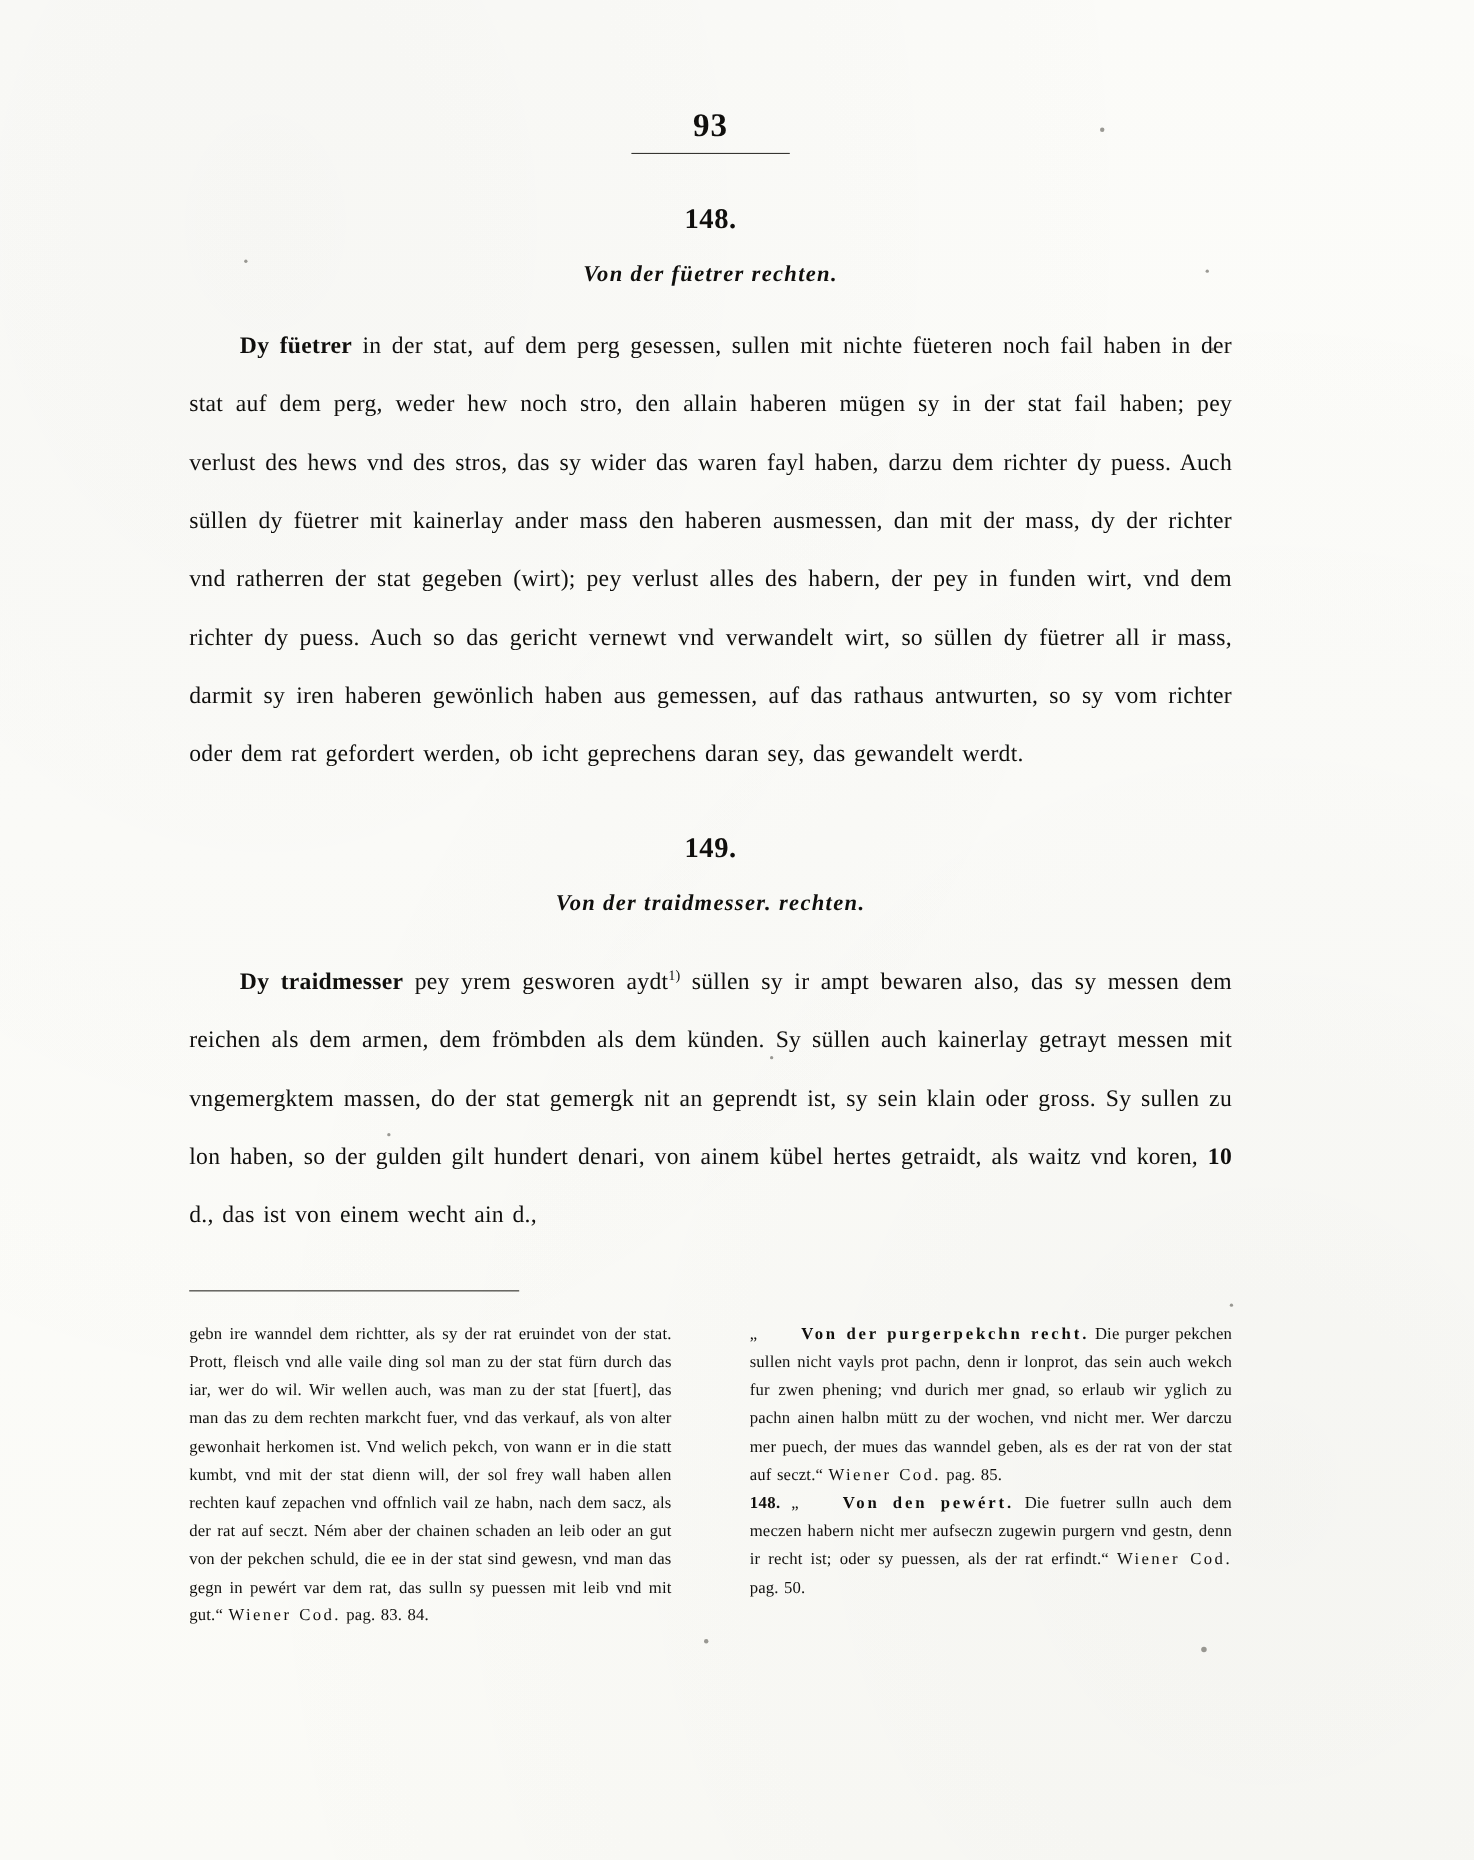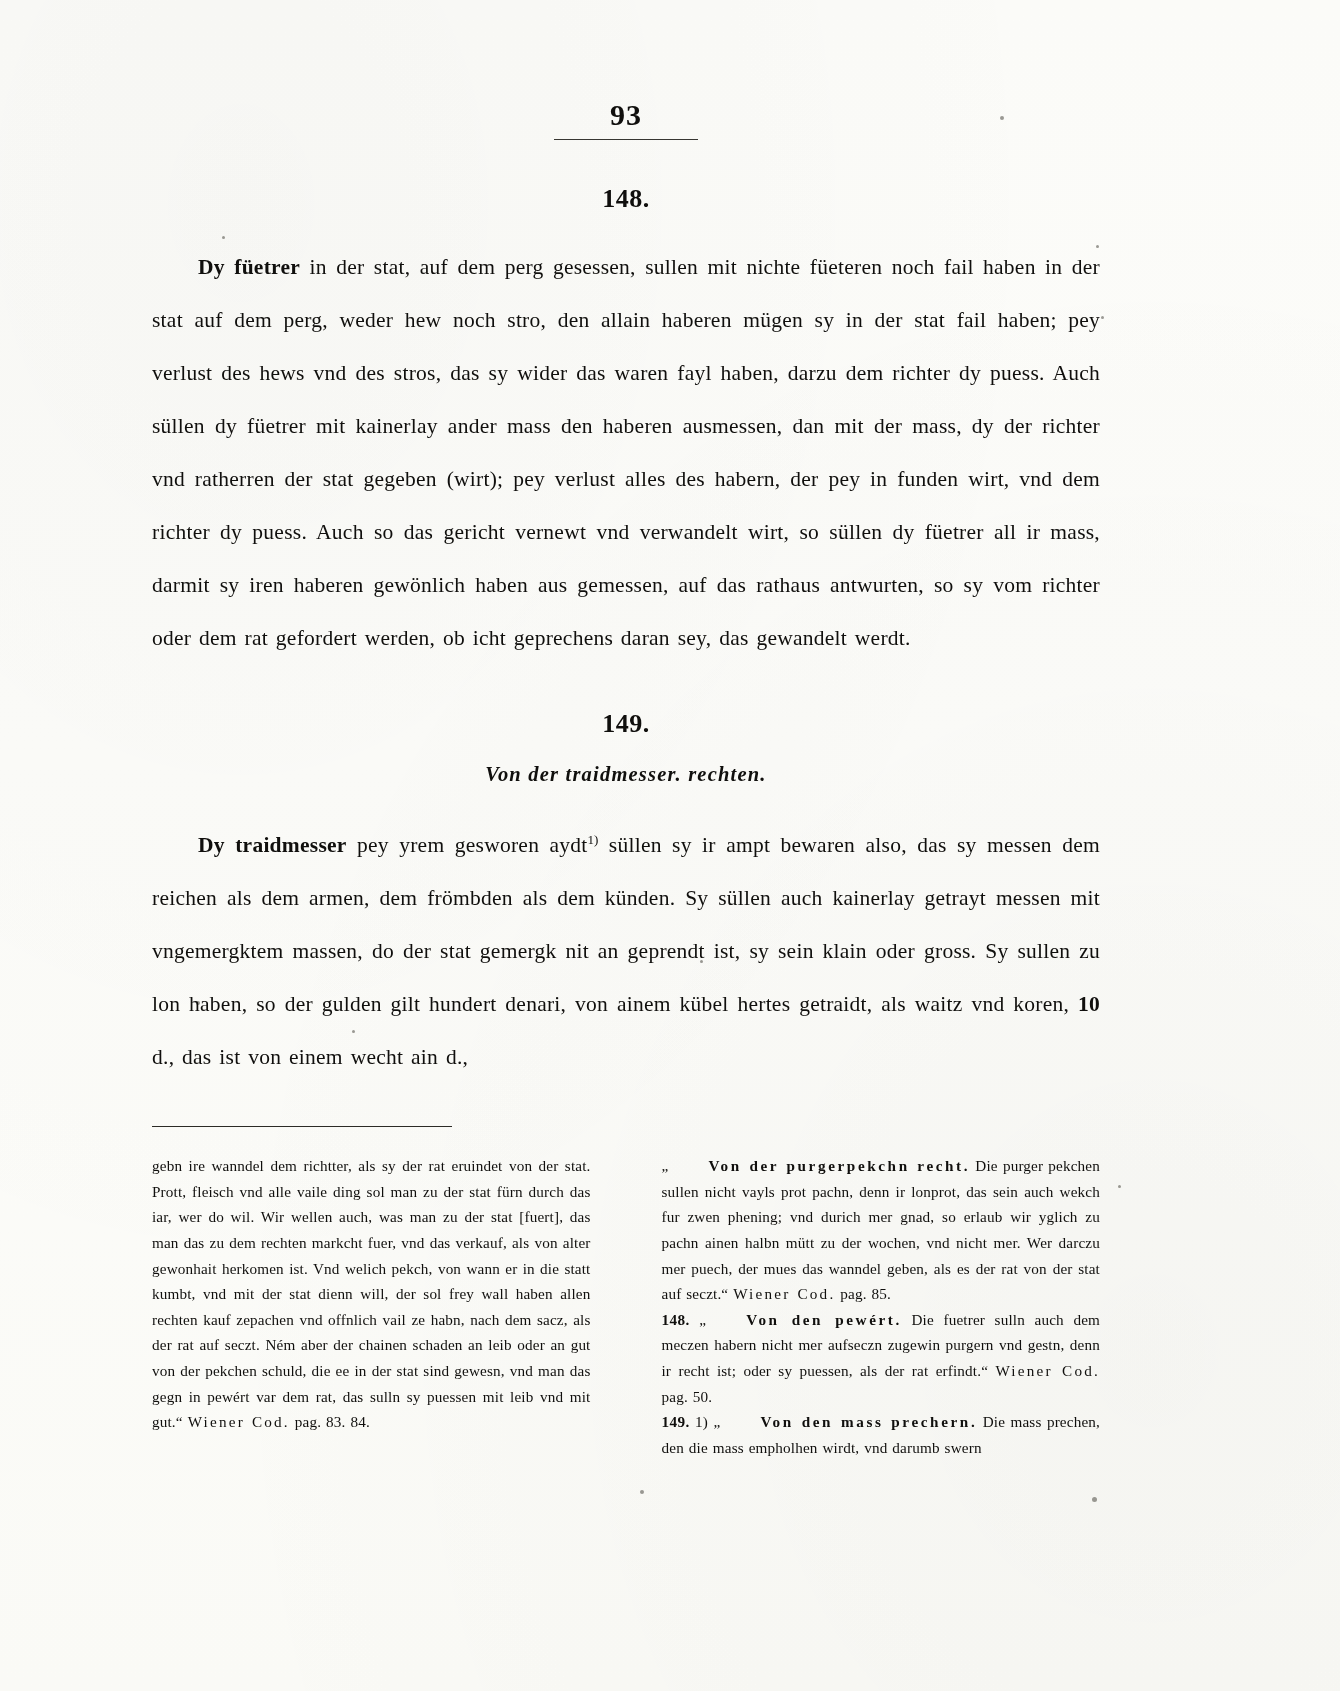--- a/index.html
+++ b/index.html
@@ -22,21 +22,21 @@
     position: absolute;
     inset: 0;
     background:
       radial-gradient(ellipse at 18% 12%, rgba(0,0,0,0.018), rgba(0,0,0,0) 55%),
       radial-gradient(ellipse at 86% 80%, rgba(0,0,0,0.022), rgba(0,0,0,0) 60%),
       linear-gradient(180deg, #fbfbf8 0%, #fcfcf9 45%, #fafaf6 100%);
     pointer-events: none;
   }
   .content {
     position: absolute;
-    left: 152px;
+    left: 172px;
     top: 0;
     width: 948px;
     height: 1691px;
   }
 
   
   .folio-block {
     margin-top: 100px;
     text-align: center;
   }
@@ -155,20 +155,21 @@
   <div class="speck" style="left:1092px;top:1497px;width:5px;height:5px;"></div>
 
   <div class="content">
 
     <div class="folio-block">
       <div class="folio">93</div>
       <div class="folio-rule"></div>
     </div>
 
     <div class="sec-num">148.</div>
+    <div class="sec-title">Von der füetrer rechten.</div>
 
     <div class="body-par"><span class="b">Dy füetrer</span><span> in der stat, auf dem perg gesessen, sullen mit nichte füeteren noch fail haben in der stat auf dem perg, weder hew noch stro, den allain haberen mügen sy in der stat fail haben; pey verlust des hews vnd des stros, das sy wider das waren fayl haben, darzu dem richter dy puess.  Auch süllen dy füetrer mit kainerlay ander mass den haberen ausmessen, dan mit der mass, dy der richter vnd ratherren der stat gegeben (wirt); pey verlust alles des habern, der pey in funden wirt, vnd dem richter dy puess.  Auch so das gericht vernewt vnd verwandelt wirt, so süllen dy füetrer all ir mass, darmit sy iren haberen gewönlich haben aus gemessen, auf das rathaus antwurten, so sy vom richter oder dem rat gefordert werden, ob icht geprechens daran sey, das gewandelt werdt.</span></div>
 
     <div class="sec-num">149.</div>
     <div class="sec-title">Von der traidmesser. rechten.</div>
 
     <div class="body-par"><span class="b">Dy traidmesser</span><span> pey yrem gesworen aydt</span><sup>1)</sup><span> süllen sy ir ampt bewaren also, das sy messen dem reichen als dem armen, dem frömbden als dem künden.  Sy süllen auch kainerlay getrayt messen mit vngemergktem massen, do der stat gemergk nit an geprendt ist, sy sein klain oder gross.  Sy sullen zu lon haben, so der gulden gilt hundert denari, von ainem kübel hertes getraidt, als waitz vnd koren, </span><span class="b">10</span><span> d., das ist von einem wecht ain d.,</span></div>
 
     <div class="fn-rule"></div>
 
@@ -176,18 +177,17 @@
 
       <div class="fn-col">
         <p><span>gebn ire wanndel dem richtter, als sy der rat eruindet von der stat.  Prott, fleisch vnd alle vaile ding sol man zu der stat fürn durch das iar, wer do wil. Wir wellen auch, was man zu der stat [fuert], das man das zu dem rechten markcht fuer, vnd das verkauf, als von alter gewonhait herkomen ist.  Vnd welich pekch, von wann er in die statt kumbt, vnd mit der stat dienn will, der sol frey wall haben allen rechten kauf zepachen vnd offnlich vail ze habn, nach dem sacz, als der rat auf seczt. Ném aber der chainen schaden an leib oder an gut von der pekchen schuld, die ee in der stat sind gewesn, vnd man das gegn in pewért var dem rat, das sulln sy puessen mit leib vnd mit gut.“ </span><span class="cite">Wiener Cod.</span><span> pag. 83. 84.</span></p>
       </div>
 
       <div class="fn-col">
         <p><span class="fn-indent">„</span><span class="sp">Von der purgerpekchn recht.</span><span>  Die purger pekchen sullen nicht vayls prot pachn, denn ir lonprot, das sein auch wekch fur zwen phening; vnd durich mer gnad, so erlaub wir yglich zu pachn ainen halbn mütt zu der wochen, vnd nicht mer.  Wer darczu mer puech, der mues das wanndel geben, als es der rat von der stat auf seczt.“ </span><span class="cite">Wiener Cod.</span><span> pag. 85.</span></p>
 
         <p><span class="fn-num">148.</span><span>  „</span><span class="sp">Von den pewért.</span><span> Die fuetrer sulln auch dem meczen habern nicht mer aufseczn zugewin purgern vnd gestn, denn ir recht ist; oder sy puessen, als der rat erfindt.“ </span><span class="cite">Wiener Cod.</span><span> pag. 50.</span></p>
 
-        <p><span class="fn-num">149.</span><span> 1) </span><span>„</span><span class="sp">Von den mass prechern.</span><span>  Die mass prechen, den die mass empholhen wirdt, vnd darumb swern</span></p>
       </div>
 
     </div>
   </div>
 </div>
 
 </body></html>

